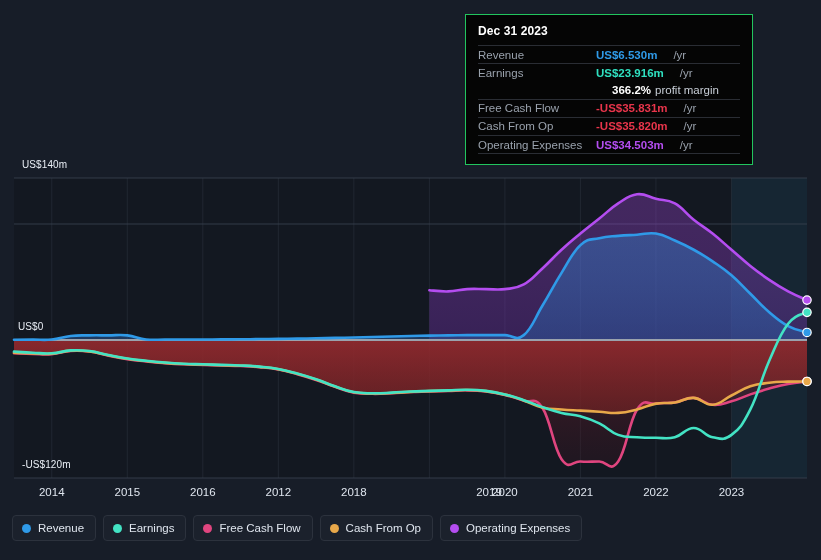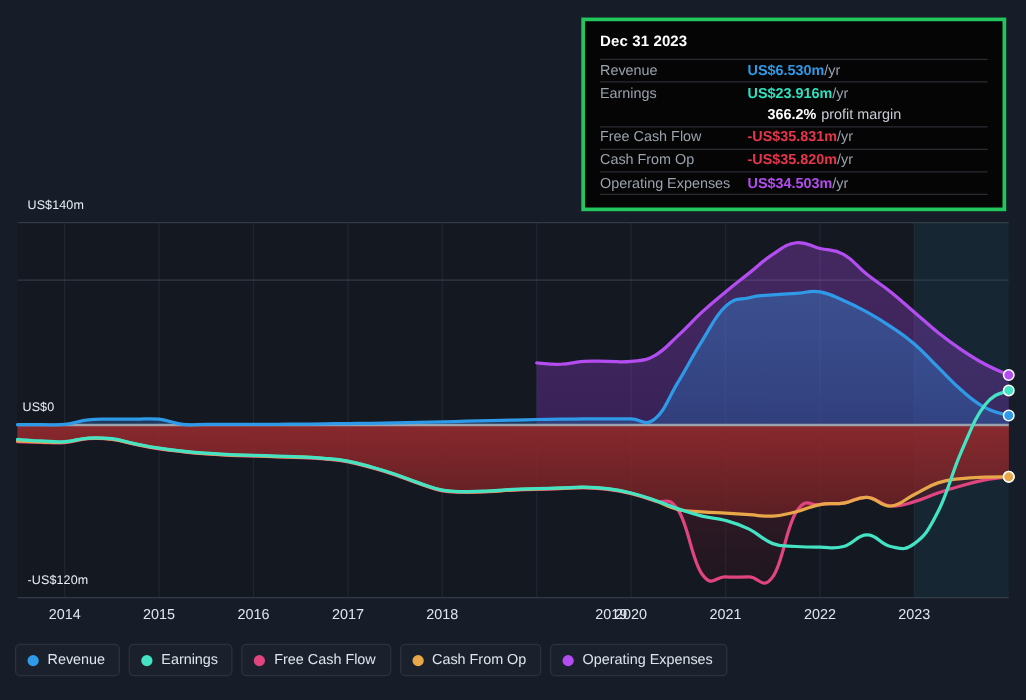--- a/index.html
+++ b/index.html
@@ -38,23 +38,23 @@
     transform:translateX(-50%);
     color:#dfe5ee;
     font-size:11.5px;
     white-space:nowrap;
   }
 
   
   .tooltip{
     position:absolute;
     left:465px;top:14px;
-    width:340px;
+    width:288px;
     background:#050505;
-    border:3px solid #22c55e;
+    border:1px solid #22c55e;
     box-sizing:border-box;
     padding:9px 12px 8px 12px;
     z-index:20;
   }
   .tt-date{
     color:#ffffff;
     font-size:12px;
     font-weight:bold;
     padding-bottom:7px;
     letter-spacing:.1px;
@@ -68,21 +68,21 @@
     white-space:nowrap;
   }
   .tt-row.noline{border-top:none;}
   .tt-label{
     color:#9aa2ad;
     width:118px;
     flex:0 0 118px;
     overflow:hidden;
   }
   .tt-val{font-weight:bold;}
-  .tt-unit{color:#9aa2ad;font-weight:normal;margin-left:0;}
+  .tt-unit{color:#9aa2ad;font-weight:normal;margin-left:16px;}
   .tt-sub{color:#c8ced7;font-weight:normal;margin-left:4px;}
   .tt-bottom{border-top:1px solid #2a2d34;height:2px;}
 
   
   .legend{
     position:absolute;
     left:12px;top:515px;
     display:flex;
     gap:7px;
     z-index:6;
@@ -170,21 +170,21 @@
       </svg>
 
     <div class="y-label" id="y-top">US$140m</div>
     <div class="y-label" id="y-zero">US$0</div>
     <div class="y-label" id="y-bottom">-US$120m</div>
 
     <div class="x-axis" id="x-axis">
         <div class="x-tick" style="left: 51.7619px;">2014</div>
         <div class="x-tick" style="left: 127.286px;">2015</div>
         <div class="x-tick" style="left: 202.81px;">2016</div>
-        <div class="x-tick" style="left: 278.333px;">2017</div>
+        <div class="x-tick" style="left: 278.333px;">2012</div>
         <div class="x-tick" style="left: 353.857px;">2018</div>
         <div class="x-tick" style="left: 445px; margin-left: 44px;">2019</div>
         <div class="x-tick" style="left: 504.905px;">2020</div>
         <div class="x-tick" style="left: 580.429px;">2021</div>
         <div class="x-tick" style="left: 655.952px;">2022</div>
         <div class="x-tick" style="left: 731.476px;">2023</div>
       </div>
   </div>
 
   <div class="tooltip">

